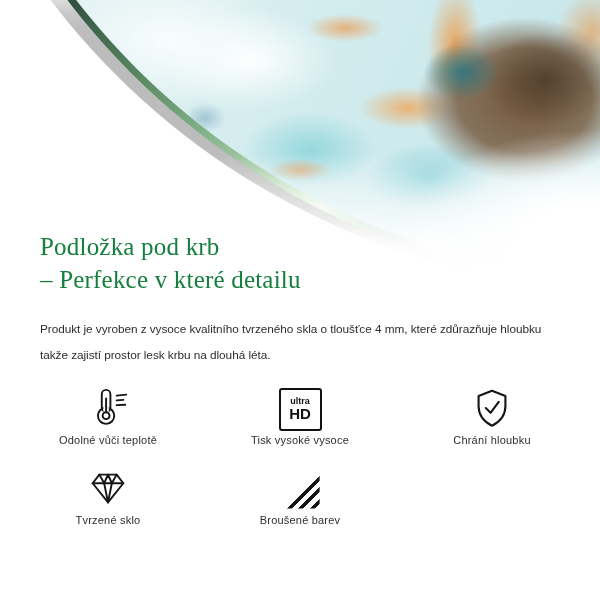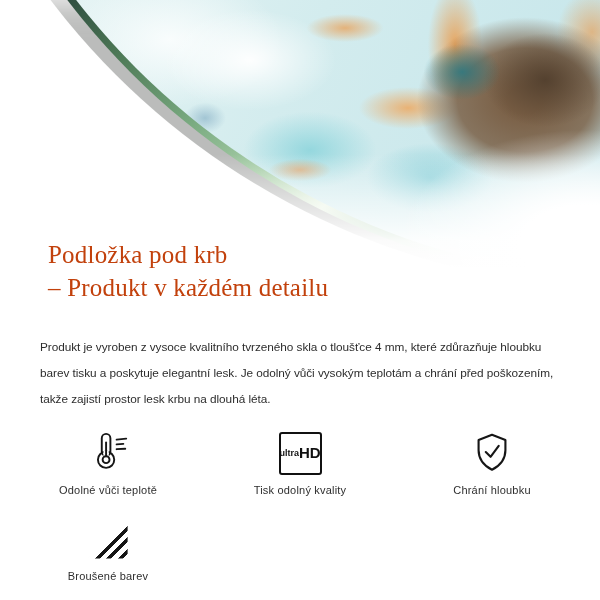--- a/index.html
+++ b/index.html
@@ -39,35 +39,35 @@
   }
   .hero-fade{
     background:
       radial-gradient(260px 160px at 585px 245px, #fff 25%, rgba(255,255,255,0) 72%),
       linear-gradient(to bottom, rgba(255,255,255,0) 55%, rgba(255,255,255,.55) 72%, rgba(255,255,255,.94) 86%, #fff 96%);
   }
   .sparkle{position:absolute;left:253px;top:146px;width:80px;height:80px;inset:auto;}
 
   
   .content{position:relative;z-index:2;padding:230px 40px 0 40px;}
-  h1{margin:8px;font-family:"Liberation Serif",serif;font-weight:400;
-     font-size:25px;line-height:33px;color:#c2410c;letter-spacing:.2px;}
+  h1{margin:0;font-family:"Liberation Serif",serif;font-weight:400;
+     font-size:25px;line-height:33px;color:#15803d;letter-spacing:.2px;}
   h1 span{display:block;}
-  .desc{margin-top:30px;font-size:11.8px;line-height:26px;color:#2d2d2d;letter-spacing:-.05px;}
+  .desc{margin-top:20px;font-size:11.8px;line-height:26px;color:#2d2d2d;letter-spacing:-.05px;}
   .desc div{white-space:nowrap;}
 
   
   .features{display:grid;grid-template-columns:repeat(3,1fr);row-gap:18px;
             margin:16px -28px 0 -28px;}
   .feature{display:flex;flex-direction:column;align-items:center;}
   .icon-box{height:50px;display:flex;align-items:center;justify-content:center;}
-  .feature-label{margin-top:6px;font-size:11px;color:#2e2e2e;letter-spacing:.2px;}
+  .feature-label{font-size:11px;color:#2e2e2e;letter-spacing:.2px;}
   svg.ic{stroke:#161616;fill:none;stroke-width:2;stroke-linecap:round;stroke-linejoin:round;}
   .uhd{width:39px;height:39px;border:2.5px solid #111;border-radius:3px;
-       display:flex;align-items:center;justify-content:center;color:#111;}
+       display:flex;flex-direction:column;align-items:center;justify-content:center;color:#111;}
   .uhd .t1{font-size:9px;font-weight:bold;line-height:10px;}
   .uhd .t2{font-size:15px;font-weight:bold;line-height:16px;}
   .bevel{width:40px;height:40px;
        background:repeating-linear-gradient(135deg,#151515 0 3.5px,transparent 3.5px 8.2px);
        clip-path:polygon(1% 99%, 99% 1%, 99% 99%);}
 </style>
 </head>
 <body>
 
 <figure class="hero" style="margin:0" aria-label="Kulatá skleněná podložka pod krb s abstraktním mramorovým vzorem v tyrkysové, oranžové a hnědé barvě">
@@ -80,26 +80,25 @@
     <line x1="22" y1="30" x2="58" y2="50" stroke="rgba(255,255,255,.95)" stroke-width="2.6" stroke-linecap="round"></line>
     <line x1="47" y1="24" x2="33" y2="56" stroke="rgba(255,255,255,.9)" stroke-width="2" stroke-linecap="round"></line>
     <circle cx="40" cy="40" r="9" fill="rgba(255,255,255,.45)"></circle>
     <circle cx="40" cy="40" r="3.2" fill="#ffffff"></circle>
   </svg>
 </figure>
 
 <main class="content">
   <h1>
     <span>Podložka pod krb</span>
-    <span>– Produkt v každém detailu</span>
+    <span>– Perfekce v které detailu</span>
   </h1>
 
   <div class="desc">
     <div>Produkt je vyroben z vysoce kvalitního tvrzeného skla o tloušťce 4 mm, které zdůrazňuje hloubku</div>
-    <div>barev tisku a poskytuje elegantní lesk. Je odolný vůči vysokým teplotám a chrání před poškozením,</div>
     <div>takže zajistí prostor lesk krbu na dlouhá léta.</div>
   </div>
 
   <div class="features">
 
     <div class="feature">
       <div class="icon-box">
         <svg class="ic" viewBox="0 0 48 48" width="46" height="46">
           <rect x="17.5" y="4" width="9" height="23" rx="4.5"></rect>
           <circle cx="22" cy="31" r="8.5"></circle>
@@ -114,33 +113,45 @@
       <div class="feature-label">Odolné vůči teplotě</div>
     </div>
 
     <div class="feature">
       <div class="icon-box">
         <div class="uhd">
           <div class="t1">ultra</div>
           <div class="t2">HD</div>
         </div>
       </div>
-      <div class="feature-label">Tisk odolný kvality</div>
+      <div class="feature-label">Tisk vysoké vysoce</div>
     </div>
 
     <div class="feature">
       <div class="icon-box">
         <svg class="ic" viewBox="0 0 48 48" width="46" height="46" style="stroke-width:2.2">
           <path d="M24,5 L38,10.5 V21 C38,30.5 32.5,37 24,41.5 C15.5,37 10,30.5 10,21 V10.5 Z"></path>
           <polyline points="17.5,23 22.5,28 31,16.5"></polyline>
         </svg>
       </div>
       <div class="feature-label">Chrání hloubku</div>
     </div>
 
+    <div class="feature">
+      <div class="icon-box">
+        <svg class="ic" viewBox="0 0 48 48" width="46" height="46">
+          <path d="M15,9 L33,9 L40,18 L24,38 L8,18 Z"></path>
+          <line x1="8" y1="18" x2="40" y2="18"></line>
+          <polyline points="15,9 20,18 24,9 28,18 33,9"></polyline>
+          <line x1="20" y1="18" x2="24" y2="38"></line>
+          <line x1="28" y1="18" x2="24" y2="38"></line>
+        </svg>
+      </div>
+      <div class="feature-label">Tvrzené sklo</div>
+    </div>
 
     <div class="feature">
       <div class="icon-box">
         <div class="bevel"></div>
       </div>
       <div class="feature-label">Broušené barev</div>
     </div>
 
 
   </div>

